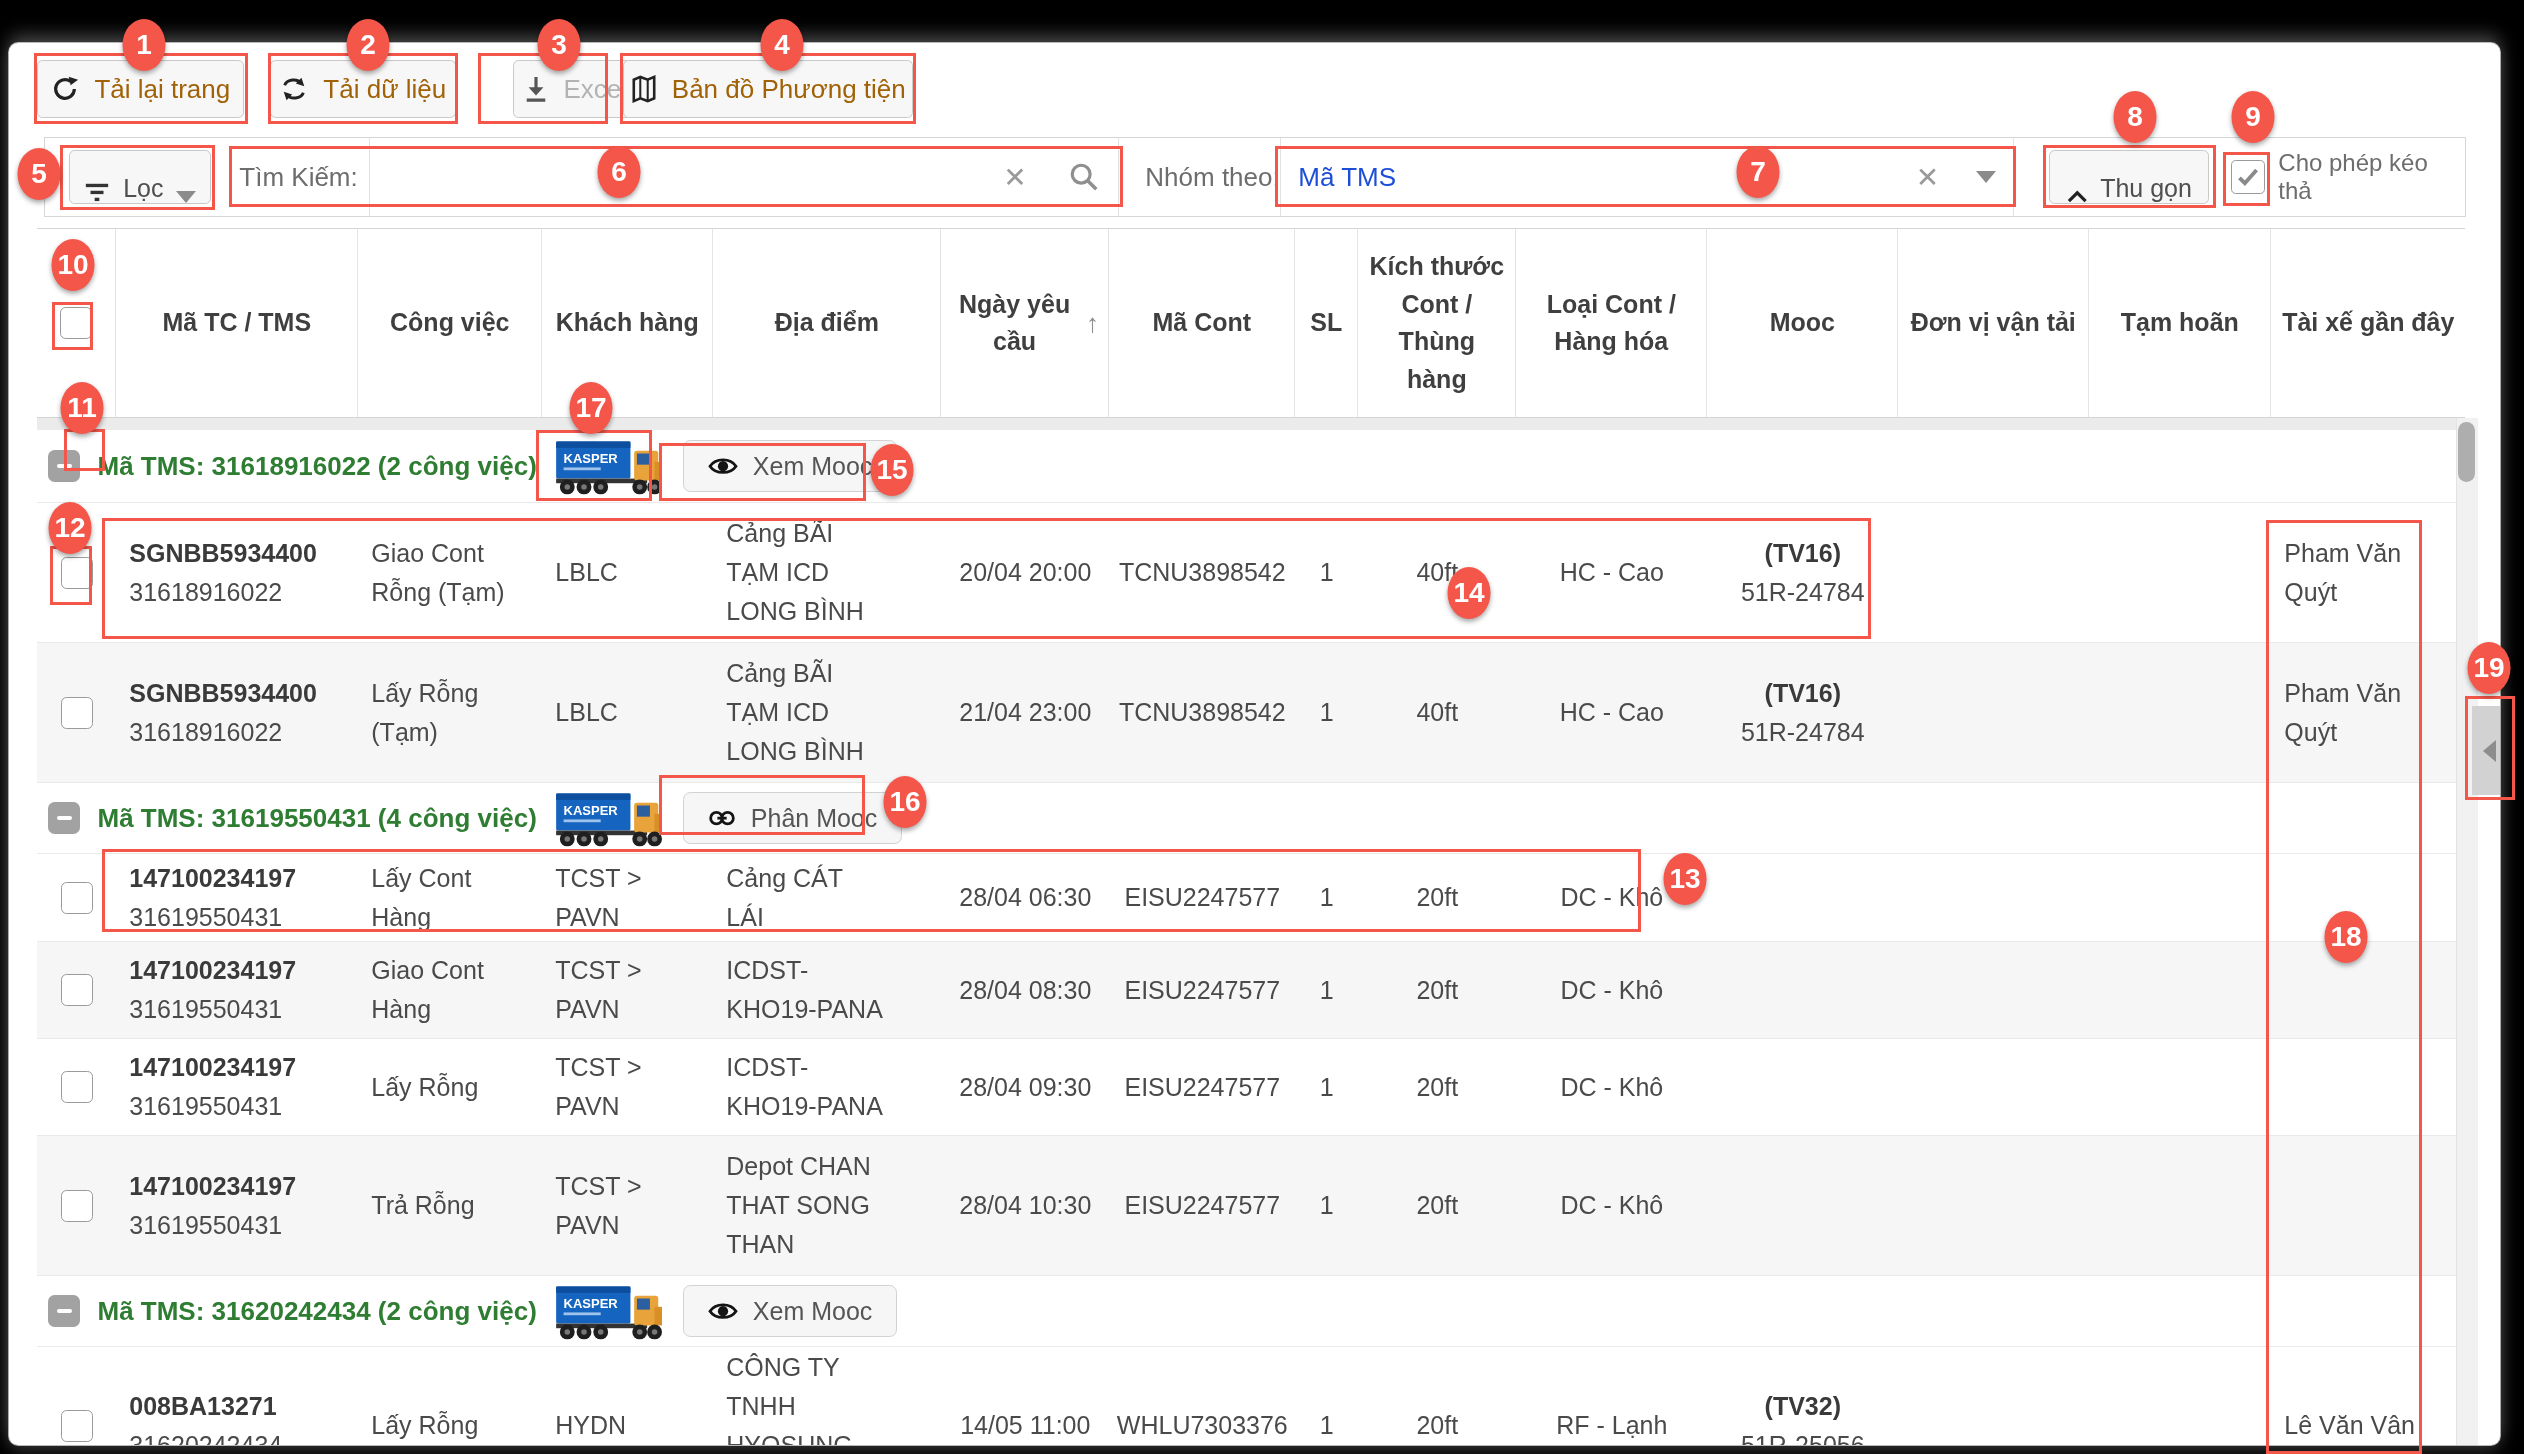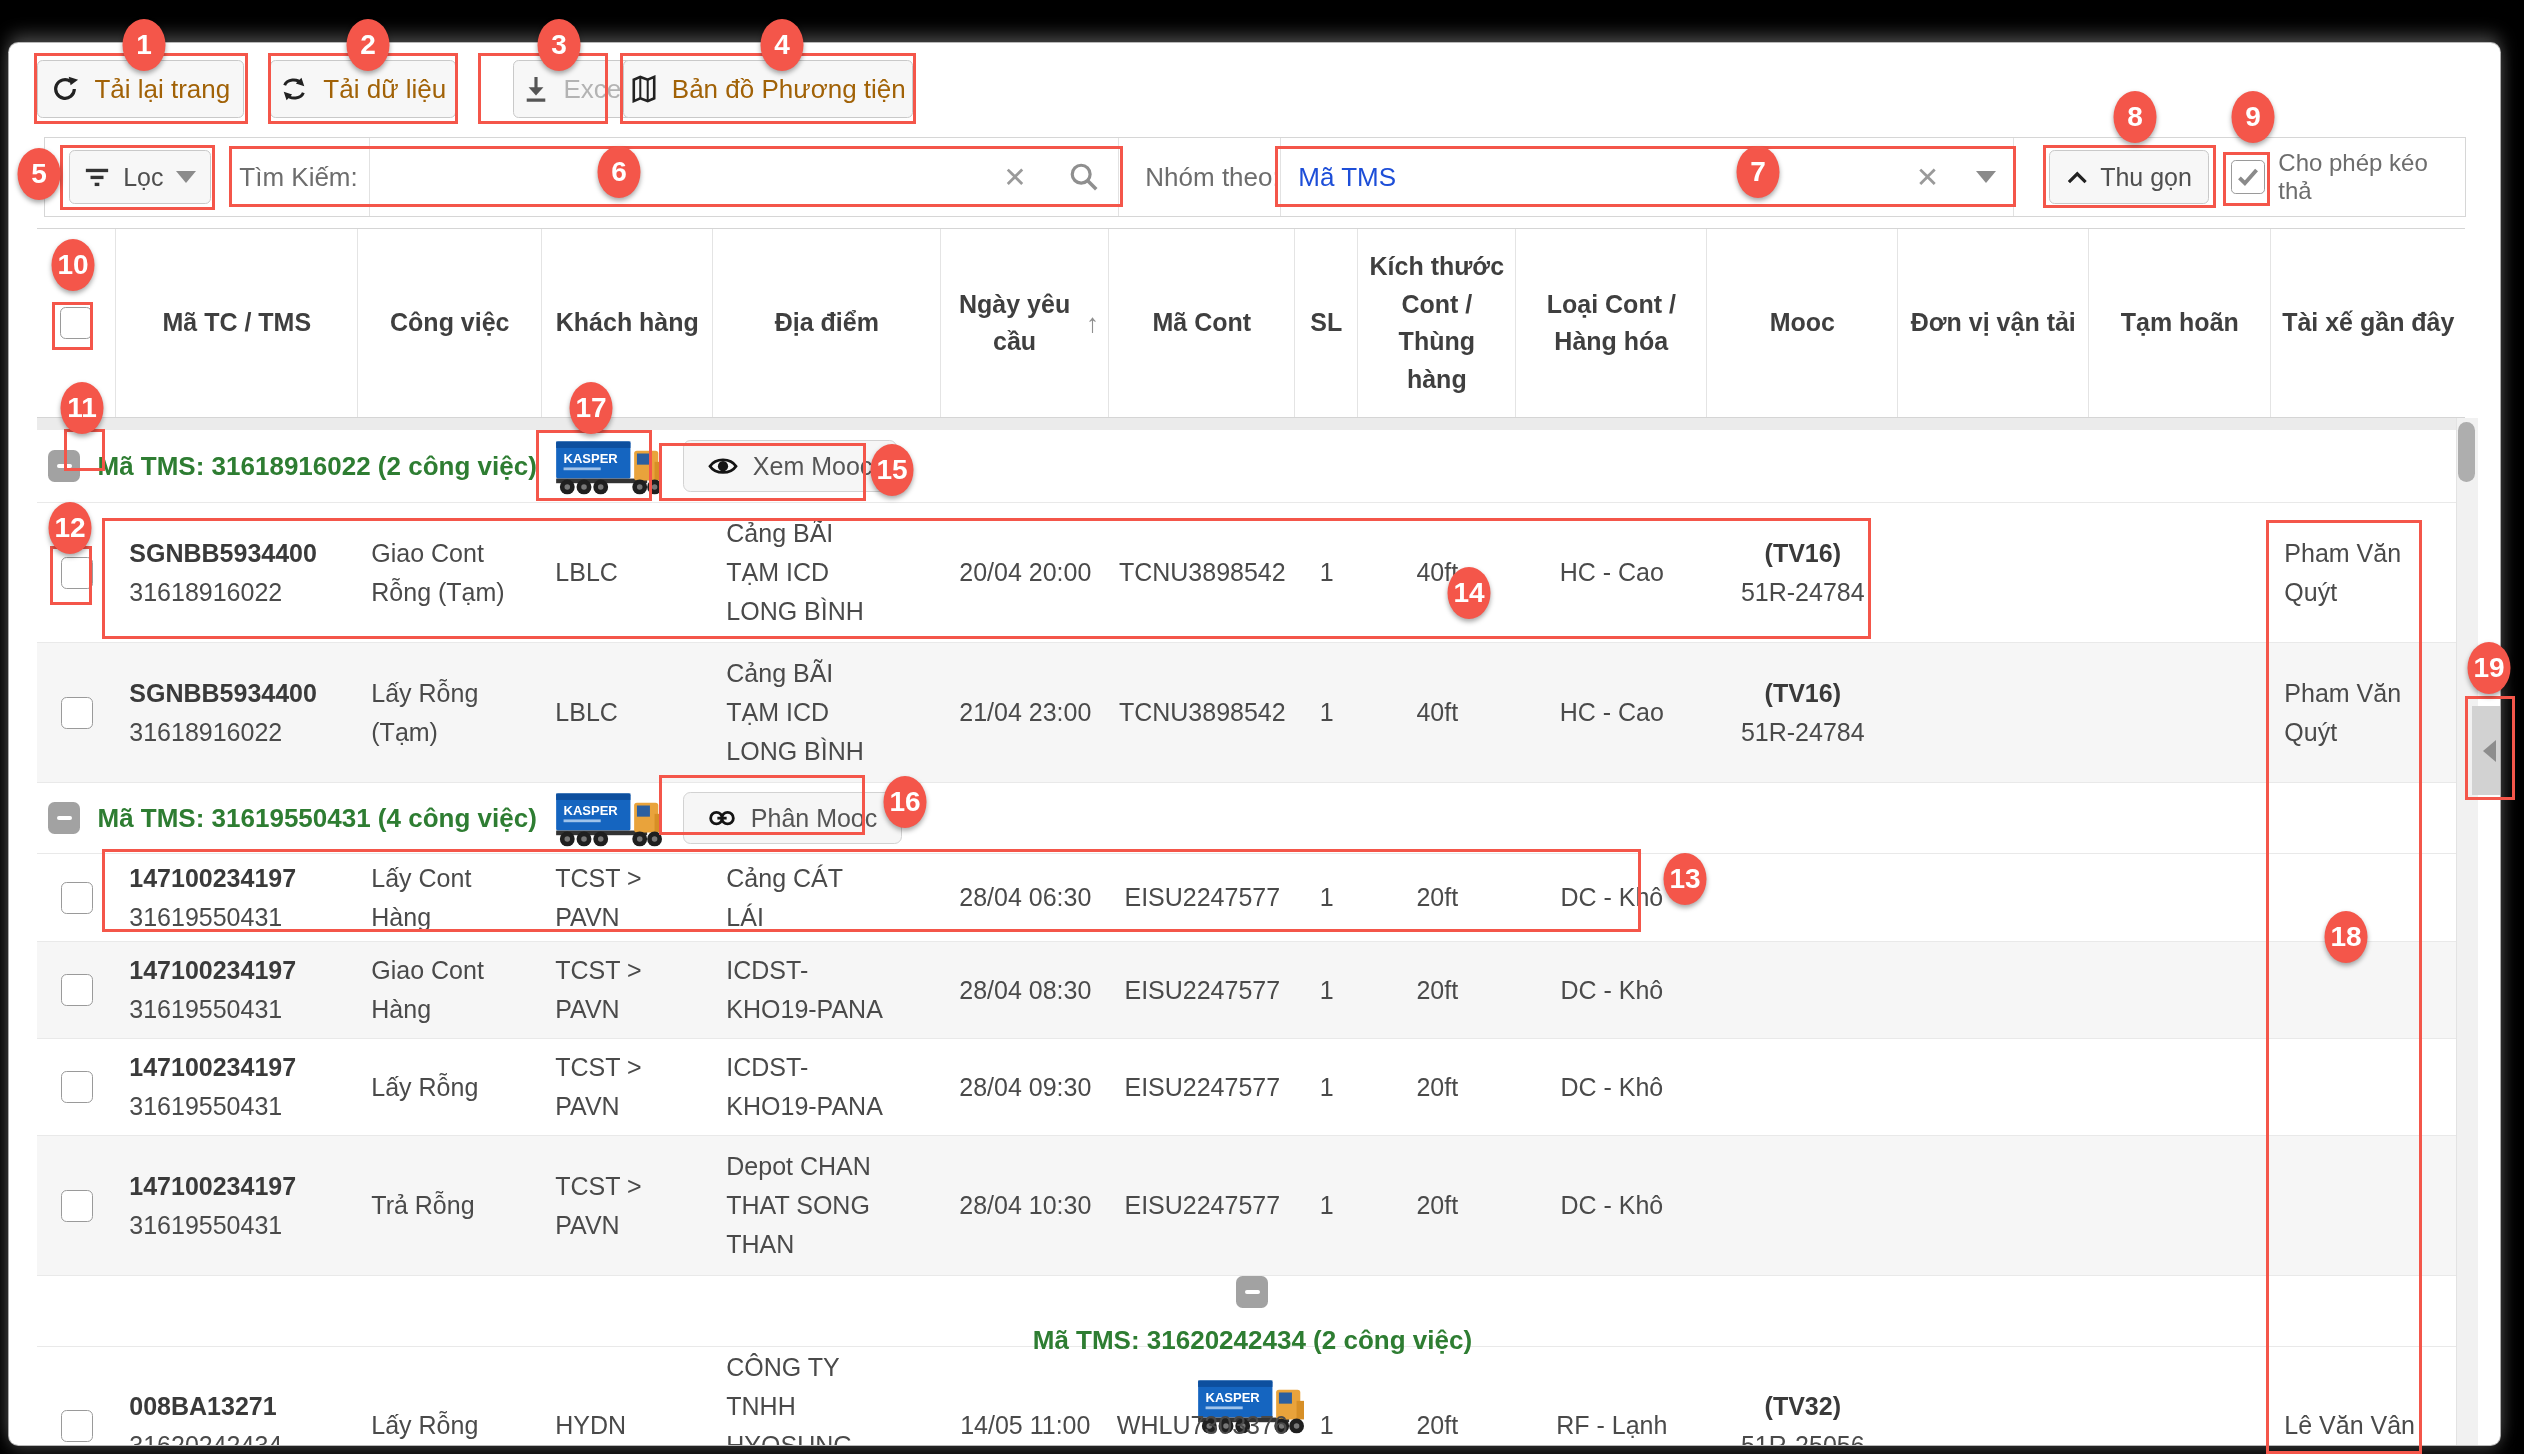--- a/index.html
+++ b/index.html
@@ -20,21 +20,21 @@
   }
   .tbtn svg{flex:0 0 auto;}
   .tbtn.disabled{color:#b3b3b3;margin-left:31px;}
   
   .filterbar{
     position:absolute;left:35px;top:94px;width:2422px;height:80px;border:0.9px solid #d6d6d6;background:#fff;
     box-sizing:border-box;overflow:hidden;
   }
   .fb-btn{
     position:absolute;top:12px;height:54px;background:#f7f7f7;border:0.9px solid #c9c9c9;border-radius:5.6px;
-    display:flex;align-items:center;justify-content:center;gap:13px;font-size:25px;color:#4f4f4f;box-sizing:border-box;
+    display:flex;align-items:flex-end;justify-content:center;gap:13px;font-size:25px;color:#4f4f4f;box-sizing:border-box;
   }
   .fb-label{position:absolute;top:0;height:78px;display:flex;align-items:center;font-size:26px;color:#6d6d6d;}
   .fb-input{
     position:absolute;top:0;height:78px;background:#fff;border-left:0.9px solid #e2e2e2;border-right:0.9px solid #e2e2e2;
     display:flex;align-items:center;font-size:26px;color:#8a8a8a;box-sizing:border-box;
   }
   .caret-down{width:0;height:0;border-left:10.2px solid transparent;border-right:10.2px solid transparent;border-top:12px solid #8b8b8b;}
   .xmark{font-size:28px;color:#9a9a9a;font-weight:bold;}
   .cbx{
     width:34px;height:34px;border:1.9px solid #9a9a9a;border-radius:4.7px;background:#fff;box-sizing:border-box;
@@ -429,21 +429,21 @@
         <div class="tcell c5 ac">28/04 10:30</div>
         <div class="tcell c6 ac">EISU2247577</div>
         <div class="tcell c7 ac">1</div>
         <div class="tcell c8 ac">20ft</div>
         <div class="tcell c9 ac">DC - Khô</div>
         <div class="tcell c10 ac"></div>
         <div class="tcell c11 ac"></div>
         <div class="tcell c12 ac"></div>
         <div class="tcell c13 al"></div>
       </div>
-      <div class="grow" style="height: 71px; flex-direction: column;">
+      <div class="grow" style="height: 71px;">
         <div class="minus-btn">
           <span></span>
         </div>
         <div class="gtitle">Mã TMS: 31620242434 (2 công việc)</div>
         <div style="display: flex; align-items: center;">
           <svg width="112" height="65" viewBox="0 0 120 70">
     <rect x="2" y="8" width="80" height="40" rx="2" fill="#1565c0"></rect>
     <rect x="2" y="8" width="80" height="7" fill="#0d4f9e"></rect>
     <text x="10" y="31" font-size="14" font-weight="bold" fill="#fff" font-family="Liberation Sans,sans-serif">KASPER</text>
     <rect x="10" y="36" width="40" height="3" fill="#9fc3ea"></rect>

